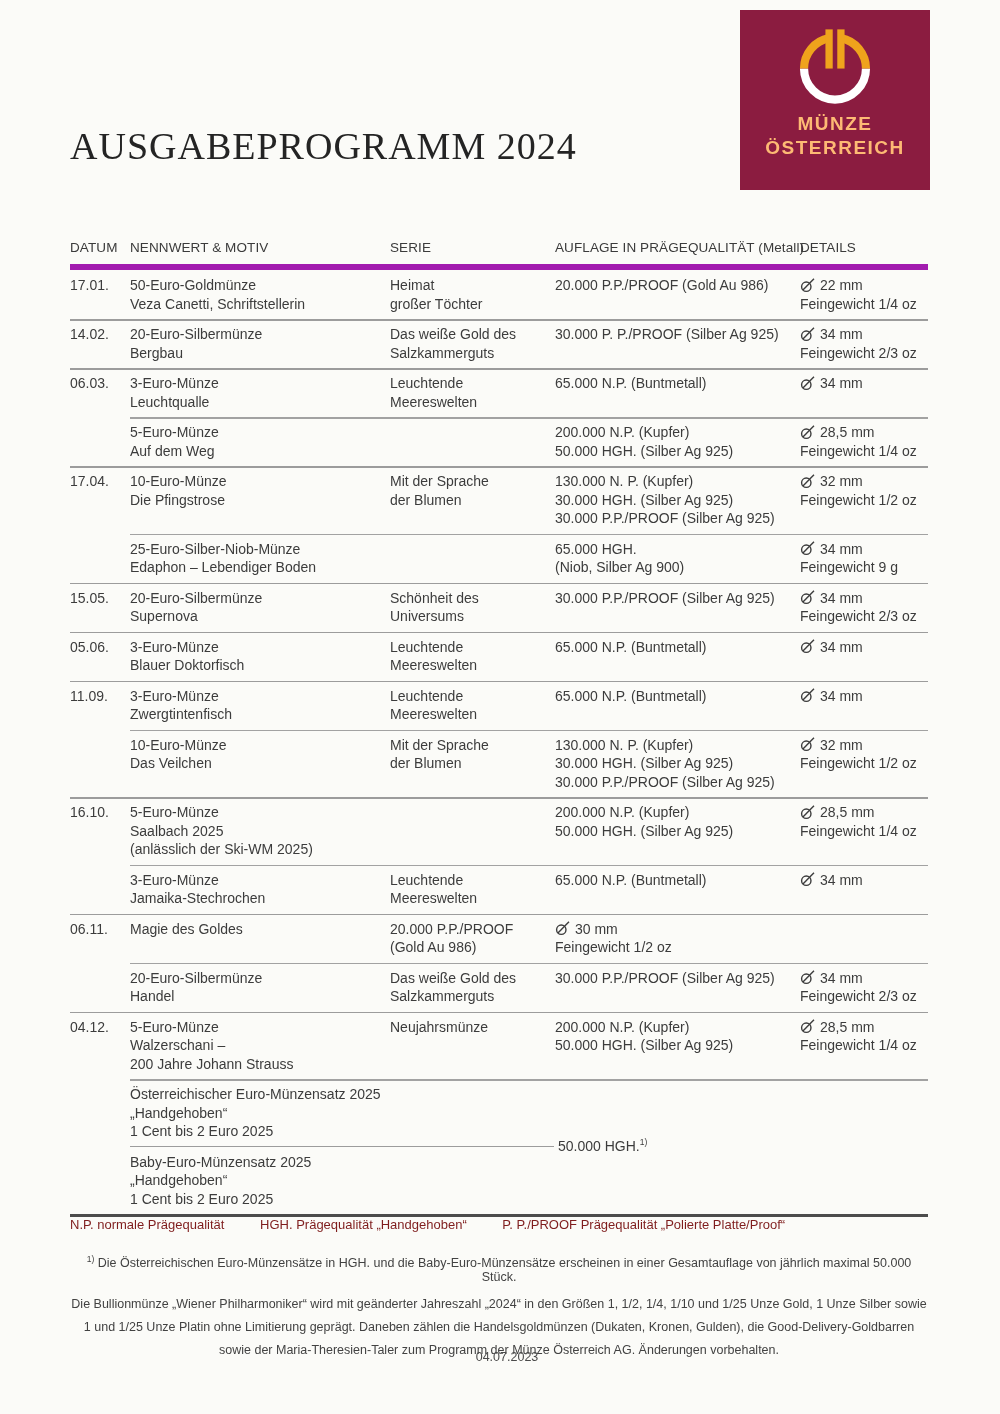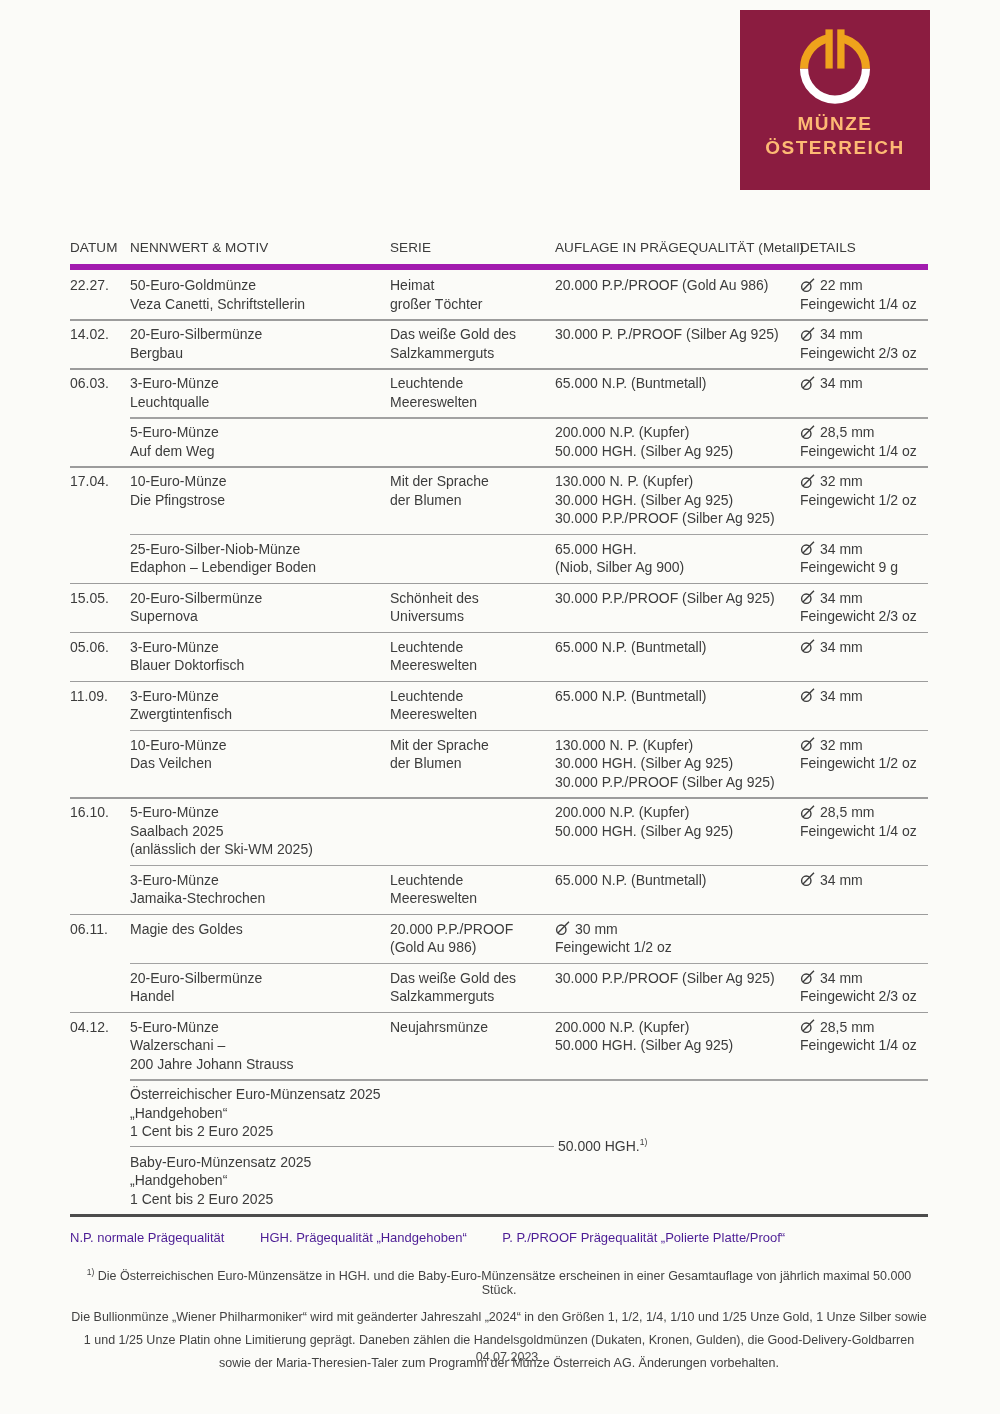--- a/index.html
+++ b/index.html
@@ -27,34 +27,35 @@
     font-size:13.5px; letter-spacing:0.1px; color:#3b3b3b; }
   .thead .hcell { white-space:nowrap; }
   .row { position:relative; padding:6px 0; font-size:14px; line-height:18.5px; }
   .cell { padding-right:6px; }
   .sep-full  { position:absolute; top:0; left:0;   width:858px; height:1.5px; background:#9c9c9c; }
   .sep-indent{ position:absolute; top:0; left:60px; width:798px; height:1.5px; background:#a2a2a2; }
   .sep-bracket-line { position:absolute; top:-1px; left:60px; width:424px; height:1.5px; background:#9c9c9c; }
   .bracket-label { position:absolute; left:488px; top:-10px; font-size:14px; line-height:18px; }
   .details-line1 { display:flex; align-items:center; gap:5px; }
   .bottom-line { height:2.5px; background:#4c4c4c; }
-  .legend { margin-top:13px; font-size:13px; color:#4c1d95; }
+  .legend { margin-top:0; font-size:13px; color:#7f1d1d; }
   .legend span { margin-right:32px; }
   .footnote { color:#424242;text-align:center; }
   .fn1 { margin-top:24px; font-size:12.5px; }
   .fn2 { margin-top:9px; font-size:12.5px; line-height:23px; }
   sup { font-size:8.5px; vertical-align:super; line-height:0; }
   .doc-date { position:absolute; left:78px; top:1350px; width:858px;
     text-align:center; font-size:12.5px; color:#4a4a4a; }
 </style>
 </head>
 <body>
 
 <div class="page">
 
+  <h1 class="title">AUSGABEPROGRAMM 2024</h1>
 
   <div class="logo" id="logo-box" style="background: rgb(139, 28, 64);">
     <svg class="mark" viewBox="0 0 90 90" width="82" height="82" aria-hidden="true">
       <path d="M 11 50 A 34 34 0 0 0 79 50" fill="none" stroke="#FFFFFF" stroke-width="9"></path>
       <path d="M 11 50 A 34 34 0 0 1 38.5 16.6" fill="none" stroke="#EFA31C" stroke-width="9"></path>
       <path d="M 51.5 16.6 A 34 34 0 0 1 79 50" fill="none" stroke="#EFA31C" stroke-width="9"></path>
       <rect x="34.5" y="7" width="8" height="43" fill="#EFA31C"></rect>
       <rect x="47.5" y="7" width="8" height="43" fill="#EFA31C"></rect>
     </svg>
     <div class="logo-text">
@@ -67,21 +68,21 @@
     <div class="thead grid-cols">
       <div class="hcell">DATUM</div>
       <div class="hcell">NENNWERT &amp; MOTIV</div>
       <div class="hcell">SERIE</div>
       <div class="hcell">AUFLAGE IN PRÄGEQUALITÄT (Metall)</div>
       <div class="hcell">DETAILS</div>
     </div>
 
     <div id="tbody">
         <div class="row grid-cols">
-          <div class="cell">22.27.</div>
+          <div class="cell">17.01.</div>
           <div class="cell">
             <div class="line">50-Euro-Goldmünze</div>
             <div class="line">Veza Canetti, Schriftstellerin</div>
           </div>
           <div class="cell">
             <div class="line">Heimat</div>
             <div class="line">großer Töchter</div>
           </div>
           <div class="cell">
             <div class="line">20.000 P.P./PROOF (Gold Au 986)</div>

